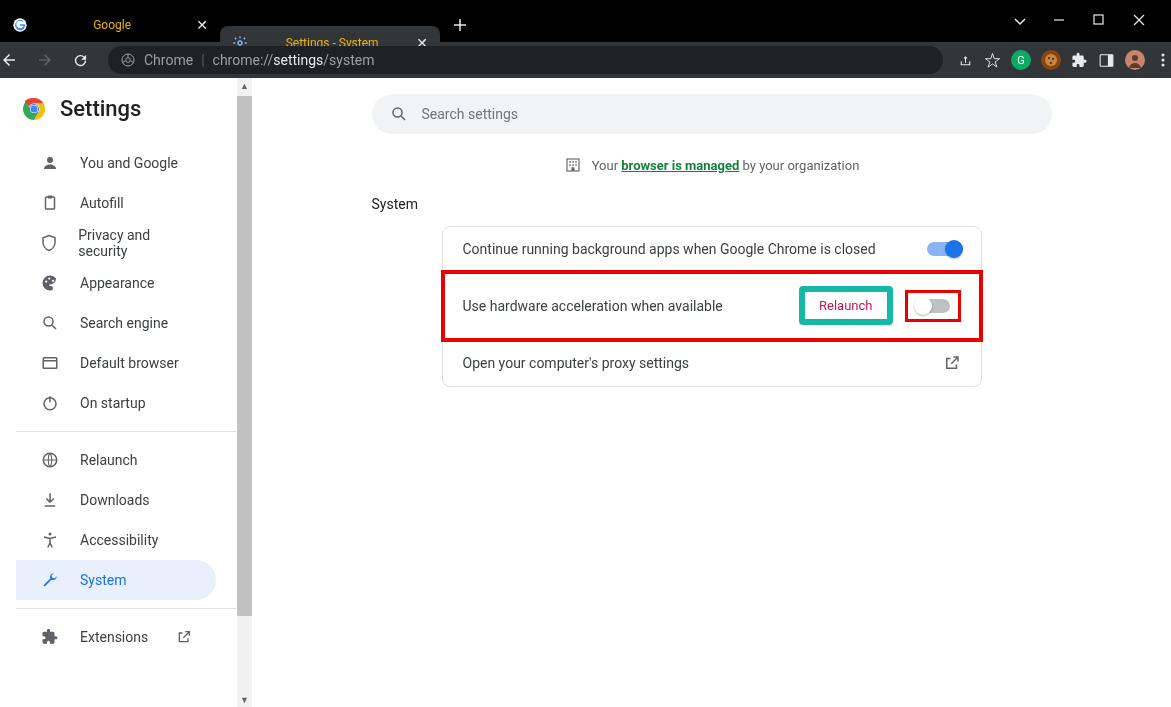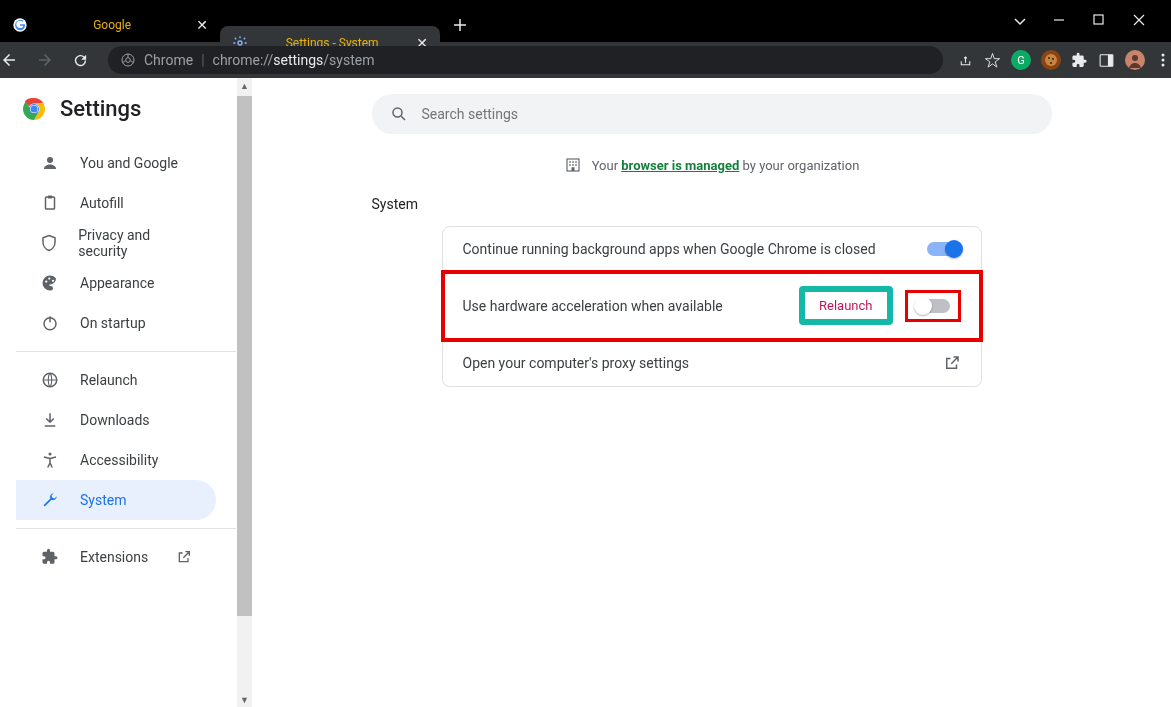--- a/index.html
+++ b/index.html
@@ -248,20 +248,38 @@
               <circle cx="7" cy="10" r="1.5" fill="#fff"></circle>
               <circle cx="11" cy="6" r="1.5" fill="#fff"></circle>
               <circle cx="16" cy="9" r="1.5" fill="#fff"></circle>
             </svg>
           </span>
           <span>Appearance</span>
         </div>
       <div class="navitem">
           <span class="icon">
             <svg width="18" height="18" viewBox="0 0 24 24">
+              <circle cx="10" cy="10" r="6" fill="none" stroke="#5f6368" stroke-width="2"></circle>
+              <path d="M15 15l5 5" stroke="#5f6368" stroke-width="2"></path>
+            </svg>
+          </span>
+          <span>Search engine</span>
+        </div>
+      <div class="navitem">
+          <span class="icon">
+            <svg width="18" height="18" viewBox="0 0 24 24">
+              <rect x="3" y="5" width="18" height="14" rx="1" fill="none" stroke="#5f6368" stroke-width="2"></rect>
+              <path d="M3 9h18" stroke="#5f6368" stroke-width="2"></path>
+            </svg>
+          </span>
+          <span>Default browser</span>
+        </div>
+      <div class="navitem">
+          <span class="icon">
+            <svg width="18" height="18" viewBox="0 0 24 24">
               <circle cx="12" cy="13" r="8" fill="none" stroke="#5f6368" stroke-width="2"></circle>
               <path d="M12 3v8" stroke="#5f6368" stroke-width="2"></path>
             </svg>
           </span>
           <span>On startup</span>
         </div>
       <div class="divider"></div>
       <div class="navitem">
           <span class="icon">
             <svg width="18" height="18" viewBox="0 0 24 24">

